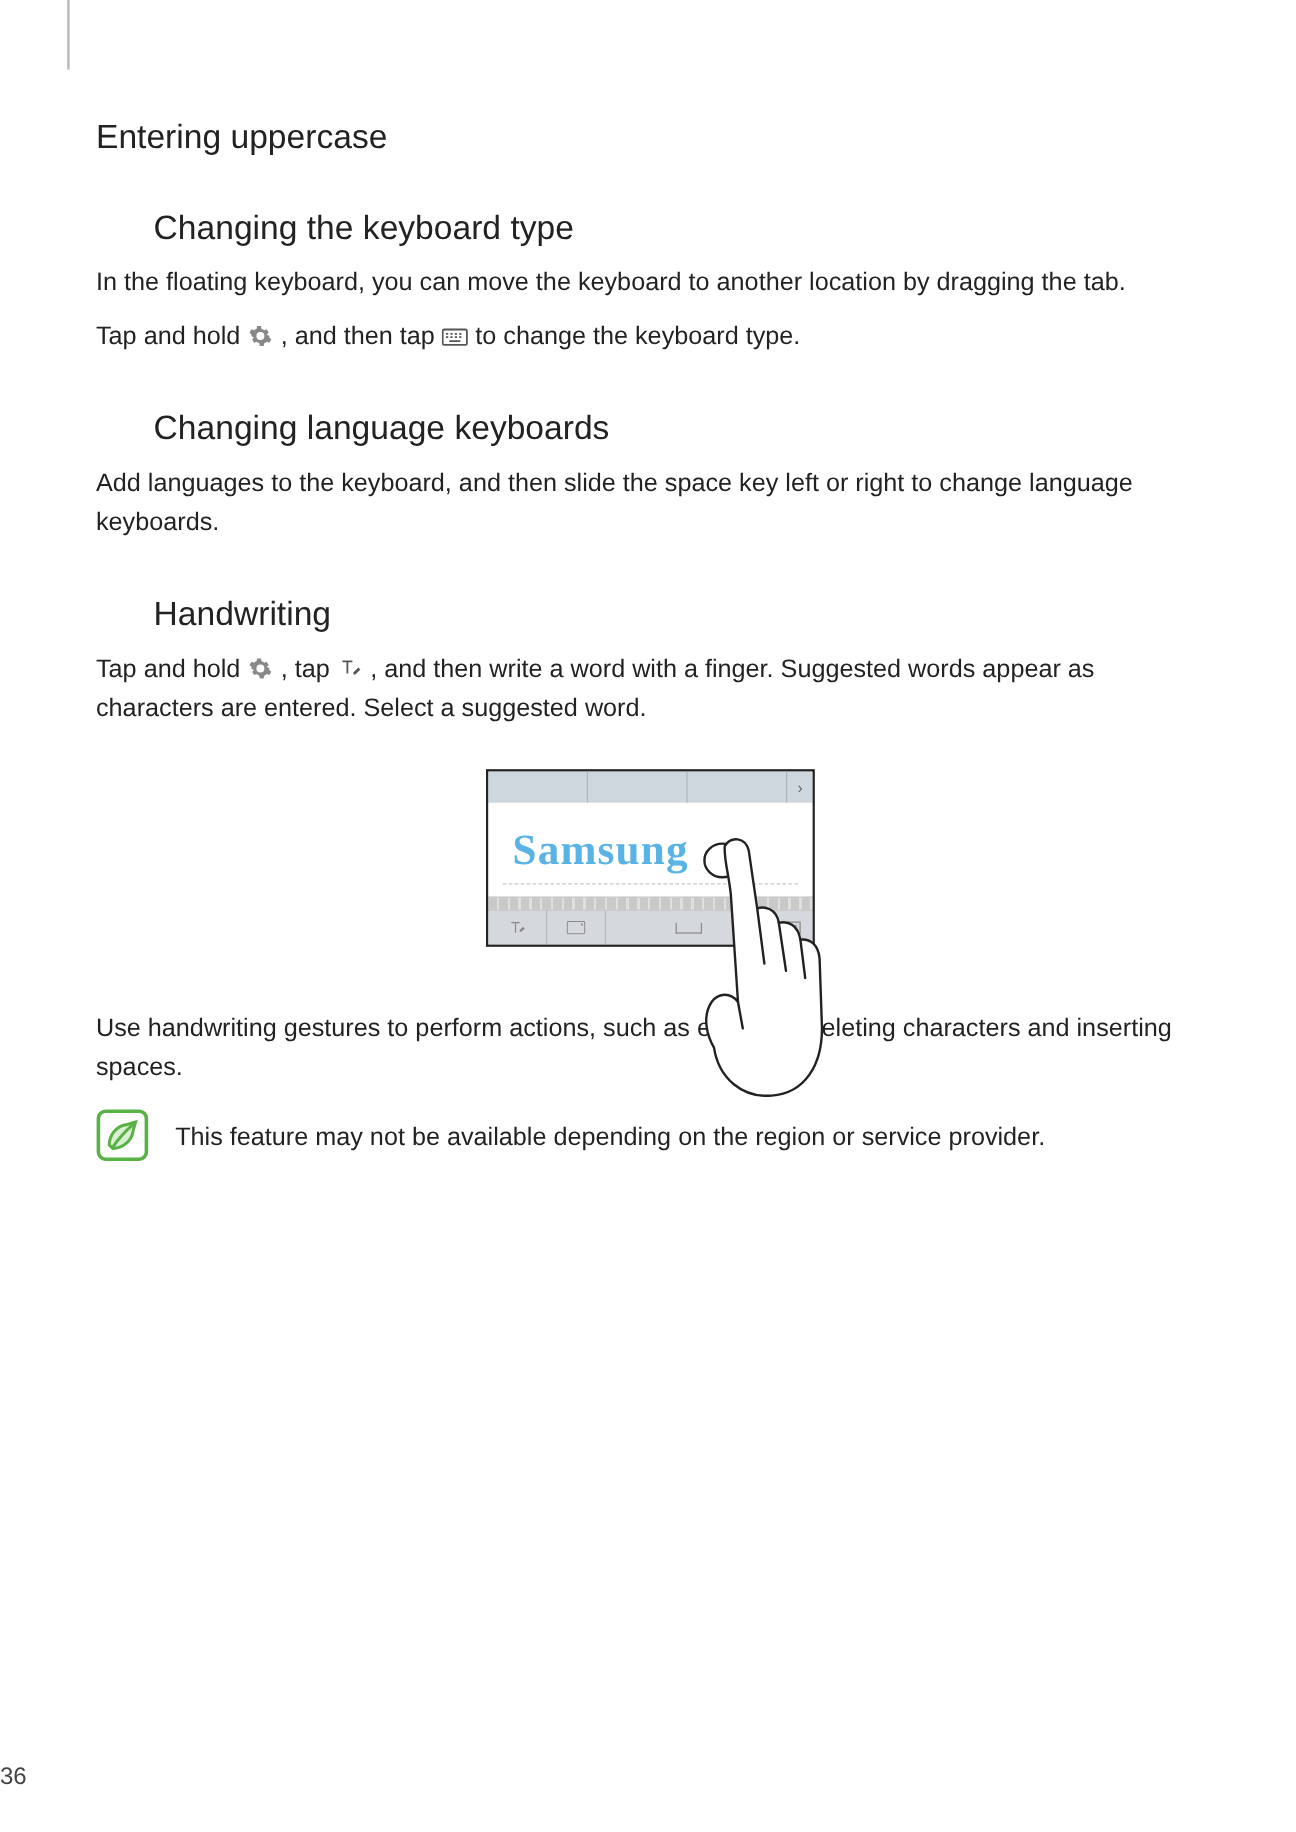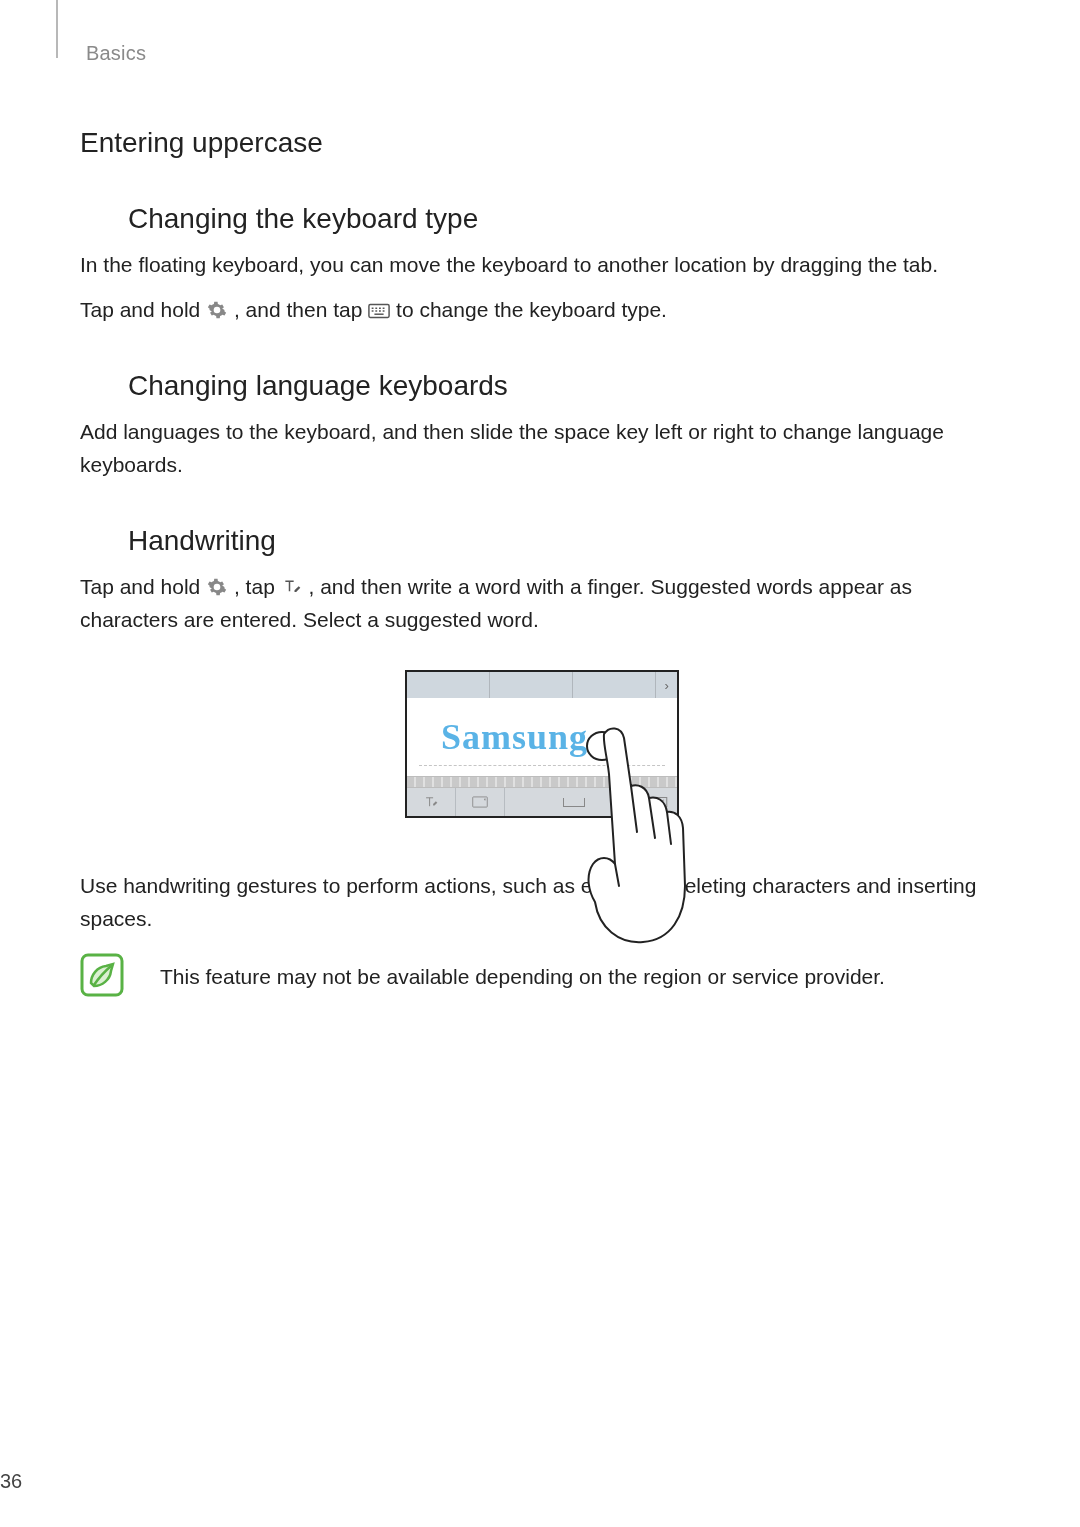--- a/index.html
+++ b/index.html
@@ -80,21 +80,21 @@
     flex: 1;
     border-right: 1px solid #b0b6bc;
     position: relative;
   }
   .kbd-topbar > div:last-child { border-right: none; flex: 0.25; }
   .kbd-write-area {
     height: 78px;
     background: #fff;
     display: flex;
     align-items: center;
-    padding-left: 34px;
+    padding-left: 20px;
     font-family: "Comic Sans MS", "Segoe Script", cursive;
     font-weight: 700;
     font-size: 36px;
     color: #5ab3e6;
     position: relative;
     letter-spacing: 1px;
   }
   .kbd-write-area::after{
     content:"";
     position:absolute;
@@ -135,21 +135,21 @@
     left:174px;
     width:120px;
     height:230px;
     pointer-events:none;
   }
 
   
   .note-row {
     display: flex;
     align-items: flex-start;
-    gap: 36px;
+    gap: 22px;
     margin-top: 18px;
   }
   .note-icon {
     width: 44px;
     height: 44px;
     flex: none;
   }
   .note-text {
     font-size: 21px;
     line-height: 1.5;
@@ -165,21 +165,20 @@
     text-align: left;
     font-size: 20px;
     color: #444;
   }
 </style>
 </head>
 <body>
 
 <div class="page">
   <div class="header-rule"></div>
-  <div class="breadcrumb">Basics</div>
 
   <h2 class="section">Entering uppercase</h2>
 
   <h2 class="section tight">Changing the keyboard type</h2>
   <p class="body">In the floating keyboard, you can move the keyboard to another location by dragging the tab.</p>
   <p class="body">
     <span>Tap and hold </span>
     <span class="inline-icon">
       <svg viewBox="0 0 24 24" width="20" height="20" fill="#888">
         <path d="M12 8a4 4 0 1 0 0 8 4 4 0 0 0 0-8zm9 4a9 9 0 0 1-.14 1.6l2.1 1.64-2 3.46-2.48-1a9 9 0 0 1-2.77 1.6l-.38 2.7h-4l-.38-2.7a9 9 0 0 1-2.77-1.6l-2.48 1-2-3.46 2.1-1.64A9 9 0 0 1 3 12a9 9 0 0 1 .14-1.6L1.04 8.76l2-3.46 2.48 1a9 9 0 0 1 2.77-1.6L8.67 2h4l.38 2.7a9 9 0 0 1 2.77 1.6l2.48-1 2 3.46-2.1 1.64A9 9 0 0 1 21 12z"></path>

